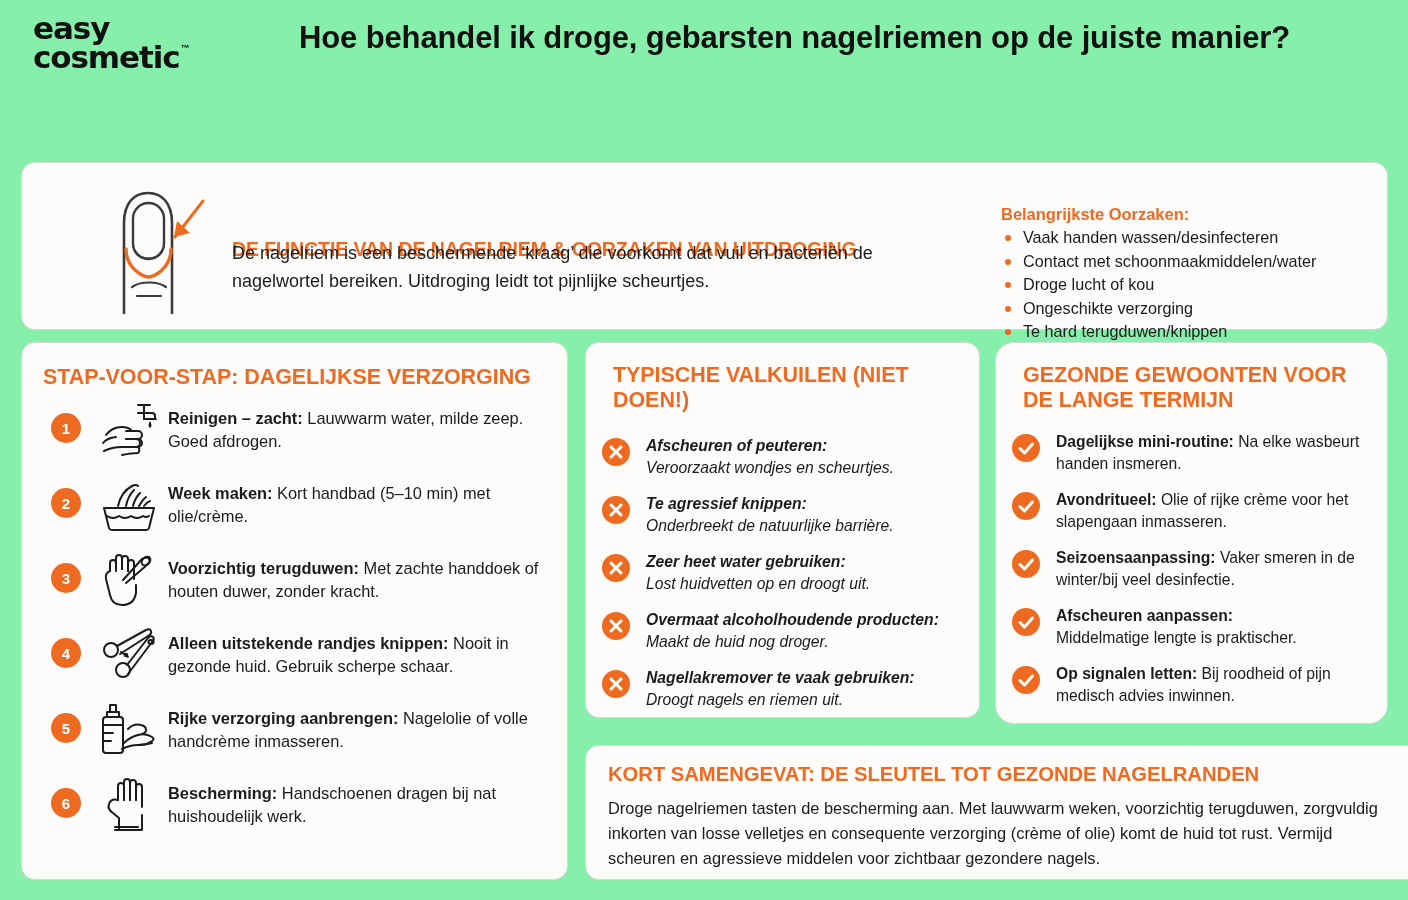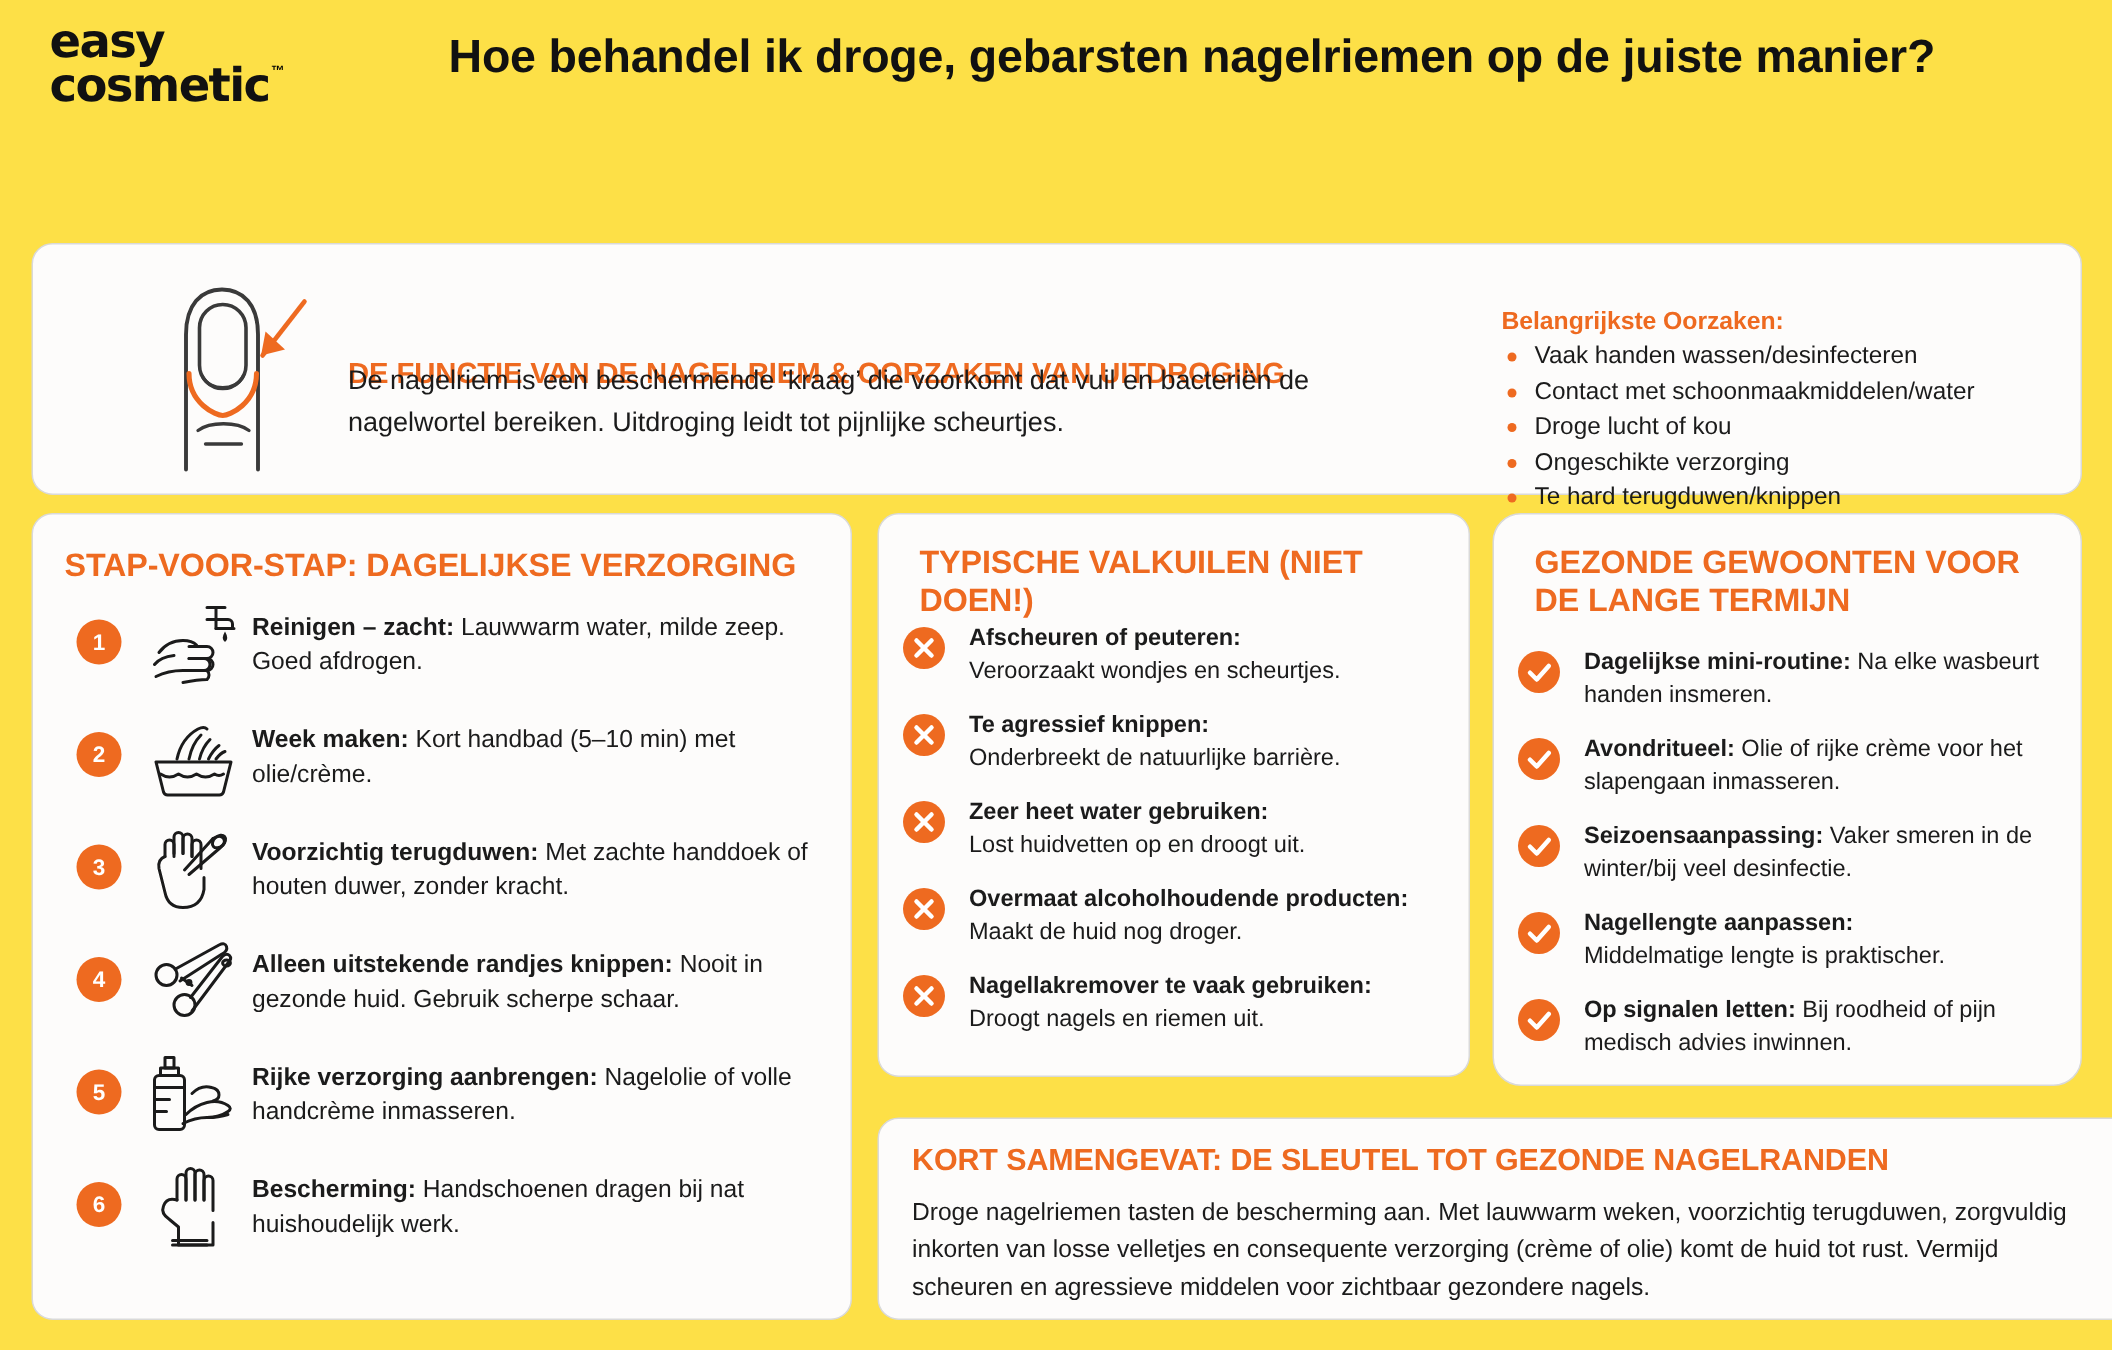--- a/index.html
+++ b/index.html
@@ -2,21 +2,21 @@
 <html><head>
 <meta charset="utf-8">
 <style>
   * { box-sizing: border-box; margin: 0; padding: 0; }
   html, body {
     width: 1408px; height: 900px;
     background: #ffffff;
     font-family: "Liberation Sans", sans-serif;
     overflow: hidden;
   }
-  .page { position: relative; width: 1408px; height: 900px; background: #fde047; }
+  .page { position: relative; width: 1408px; height: 900px; background: #86efac; }
 
   
   .header { position: absolute; left: 0; top: 0; width: 1408px; height: 125px; }
   .logo { position: absolute; left: 33px; top: 14px; width: 240px; }
   .logo-l1, .logo-l2 {
     font-weight: 900; color: #111; letter-spacing: -0.035em;
     font-size: 31px; line-height: 0.92; font-family: "DejaVu Sans", sans-serif;
   }
   .logo-l2 { font-size: 31px; position: relative; display: inline-block; }
   .logo-tm {
@@ -85,21 +85,21 @@
   .step-txt {
     margin-left: 132px; padding-top: 2px; width: 392px;
     font-size: 16.4px; color: #1b1b1b; line-height: 1.41;
   }
   .step-txt b { font-weight: 800; }
 
   
   #pitfalls-card { left: 585px; top: 342px; width: 395px; height: 376px; }
   #pitfalls-title { left: 27px; top: 20px; font-size: 21.5px; width: 340px; }
   .bullet-list { position: absolute; left: 16px; width: 370px; }
-  #pitfalls-list { top: 72px; }
+  #pitfalls-list { top: 92px; font-style: italic; }
   .bline { position: relative; min-height: 55px; margin-bottom: 3px; }
   .mark {
     position: absolute; left: 0px; top: 3px;
     width: 28px; height: 28px; border-radius: 50%; background: #EE6A20;
     display: flex; align-items: center; justify-content: center;
   }
   .mark svg { display: block; }
   .bline-txt {
     margin-left: 44px; width: 324px;
     font-size: 15.7px; color: #1b1b1b; line-height: 1.385;
@@ -420,21 +420,21 @@
         </div>
       </div>
 
       <div class="bline">
         <div class="mark">
           <svg viewBox="0 0 28 28" width="28" height="28">
               <path d="M8 14.5 L12.5 19 L20.5 10" fill="none" stroke="#fff" stroke-width="3" stroke-linecap="round" stroke-linejoin="round"></path>
             </svg>
         </div>
         <div class="bline-txt">
-          <b>Nagellengte aanpassen:</b><br><span> Middelmatige lengte is praktischer.</span>
+          <b>Afscheuren aanpassen:</b><br><span> Middelmatige lengte is praktischer.</span>
         </div>
       </div>
 
       <div class="bline">
         <div class="mark">
           <svg viewBox="0 0 28 28" width="28" height="28">
               <path d="M8 14.5 L12.5 19 L20.5 10" fill="none" stroke="#fff" stroke-width="3" stroke-linecap="round" stroke-linejoin="round"></path>
             </svg>
         </div>
         <div class="bline-txt">

